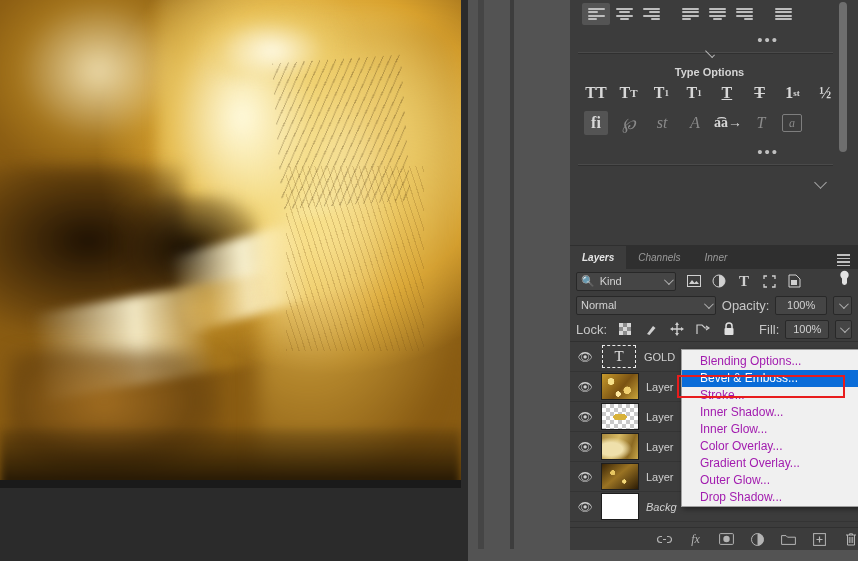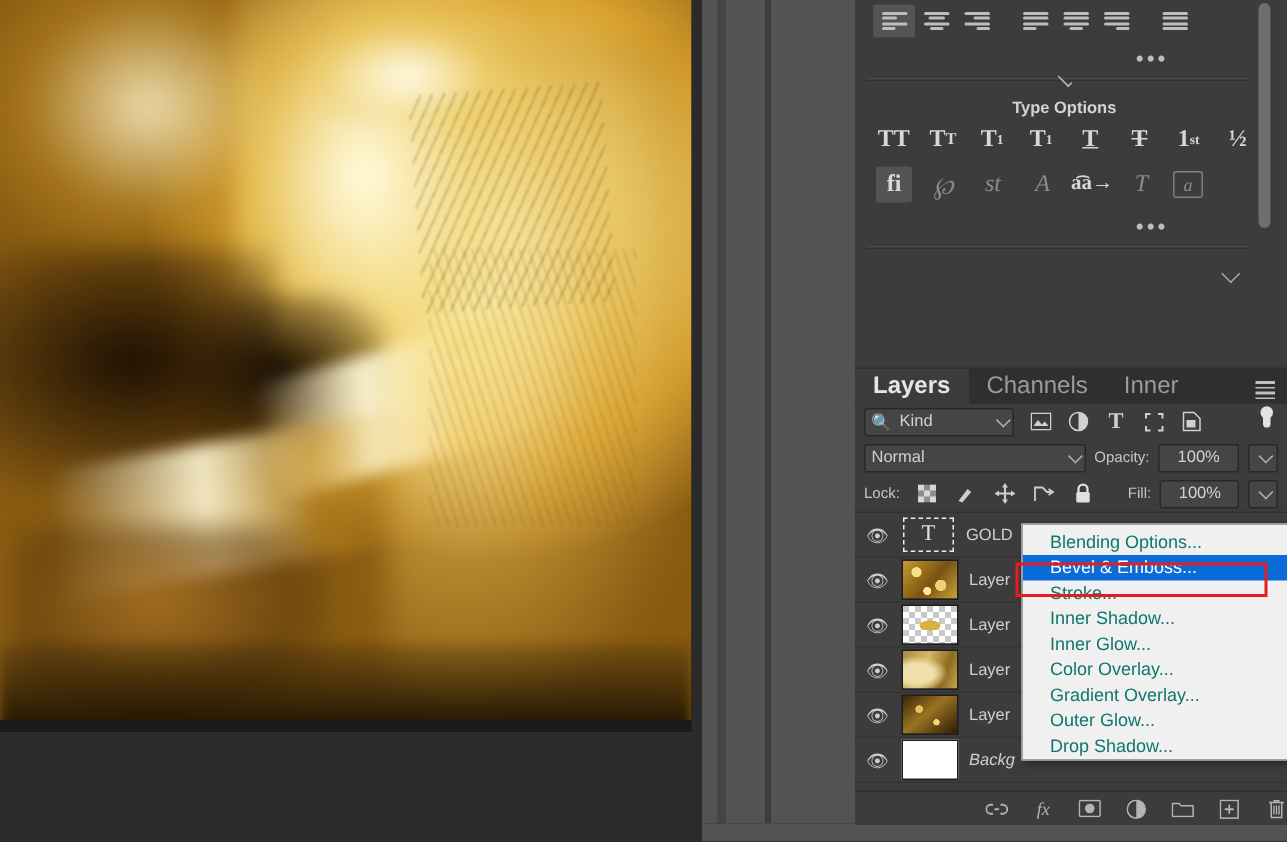--- a/index.html
+++ b/index.html
@@ -76,45 +76,45 @@
   .qa-body{height:44px;position:relative;}
   .qa-chev{position:absolute;right:12px;top:12px;width:8px;height:8px;border-right:1.5px solid #a8a8a8;border-bottom:1.5px solid #a8a8a8;transform:rotate(45deg);}
 
   
   #props-scroll{position:absolute;left:268px;top:2px;width:10px;height:243px;background:#3c3c3c;}
   #props-thumb{position:absolute;left:269px;top:2px;width:8px;height:150px;background:#6e6e6e;border-radius:4px;}
 
   
   #layers{position:absolute;left:0;top:245px;width:288px;height:304px;background:#3c3c3c;border-top:1px solid #2f2f2f;}
   .tabbar{display:flex;align-items:flex-end;height:23px;background:#2f2f2f;position:relative;}
-  .tab{padding:0 12px;height:23px;line-height:23px;color:#9b9b9b;font-size:16px;}
+  .tab{padding:0 12px;height:23px;line-height:23px;color:#9b9b9b;font-size:10px;font-style:italic;}
   .tab.active{background:#3c3c3c;color:#e6e6e6;font-weight:bold;}
   .tabmenu{position:absolute;right:8px;top:6px;width:13px;}
   .tabmenu i{display:block;height:1.5px;background:#c0c0c0;margin:2px 0;}
   .panel-row{display:flex;align-items:center;height:24px;padding:0 6px;gap:6px;}
   .ddl{display:flex;align-items:center;background:#454545;border:1px solid #282828;height:17px;border-radius:2px;padding:0 4px;color:#d2d2d2;font-size:11px;}
   .ddl .cv{margin-left:auto;width:6px;height:6px;border-right:1.3px solid #b0b0b0;border-bottom:1.3px solid #b0b0b0;transform:rotate(45deg) translateY(-2px);}
   .ficons{display:flex;align-items:center;gap:9px;margin-left:4px;}
   .fi{width:16px;height:16px;display:flex;align-items:center;justify-content:center;color:#d0d0d0;}
-  .lbl{color:#c6c6c6;font-size:10px;text-align:right;}
+  .lbl{color:#c6c6c6;font-size:13px;text-align:right;}
   .lockicons{display:flex;align-items:center;gap:10px;}
   .divline{height:1px;background:#303030;}
   .layer{display:flex;align-items:center;height:29px;padding:0 6px;border-bottom:1px solid #343434;gap:7px;}
   .eye{width:18px;display:flex;justify-content:center;color:#cfcfcf;font-size:12px;}
   .thumb{width:36px;height:25px;border:1px solid #1e1e1e;flex:0 0 auto;}
   .lname{color:#d0d0d0;font-size:11px;white-space:nowrap;overflow:hidden;}
   .lname.it{font-style:italic;}
   .tthumb{width:36px;height:25px;display:flex;align-items:center;justify-content:center;color:#e2e2e2;font-family:"Liberation Serif",serif;font-size:15px;position:relative;}
   .tthumb:before{content:"";position:absolute;inset:1px;border:1.5px dashed #ededed;}
   #layer-foot{position:absolute;left:0;bottom:0;width:288px;height:22px;background:#3c3c3c;border-top:1px solid #303030;display:flex;align-items:center;justify-content:flex-end;gap:16px;padding-right:14px;color:#b4b4b4;}
   .foot-i{width:15px;height:15px;display:flex;align-items:center;justify-content:center;}
 
   
   #ctxmenu{position:absolute;left:681px;top:349px;width:177px;background:#f0f0f0;border:1px solid #a0a0a0;box-shadow:2px 2px 5px rgba(0,0,0,.45);padding:3px 0 0 0;z-index:40;}
-  .mi{height:17px;line-height:17px;padding-left:18px;color:#0f766e;font-size:12px;font-family:"Liberation Sans",sans-serif;white-space:nowrap;}
+  .mi{height:17px;line-height:17px;padding-left:18px;color:#a21caf;font-size:12px;font-family:"Liberation Sans",sans-serif;white-space:nowrap;}
   .mi.sel{background:#0a6cd8;color:#ffffff;}
   #ctx-highlight{position:absolute;left:677px;top:375px;width:164px;height:19px;border:2px solid #e81c1c;z-index:50;pointer-events:none;}
 </style>
 </head>
 <body>
 
 <div id="app">
 
   <div id="canvas-area">
     <div id="doc-window">

